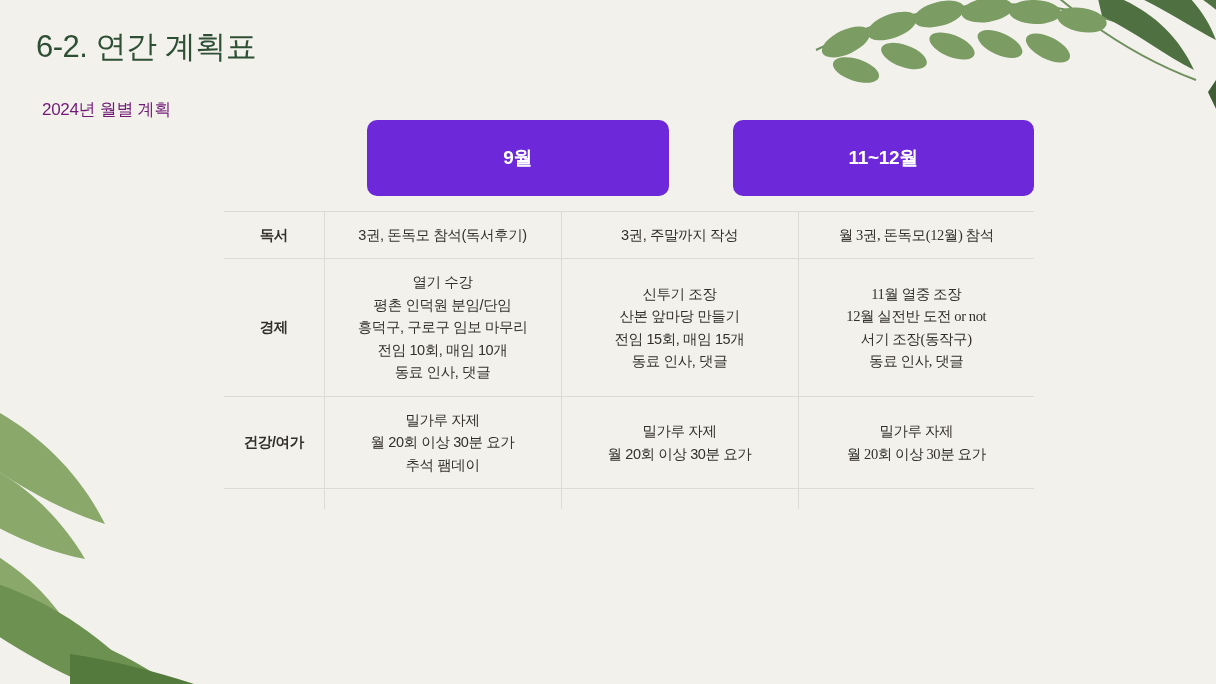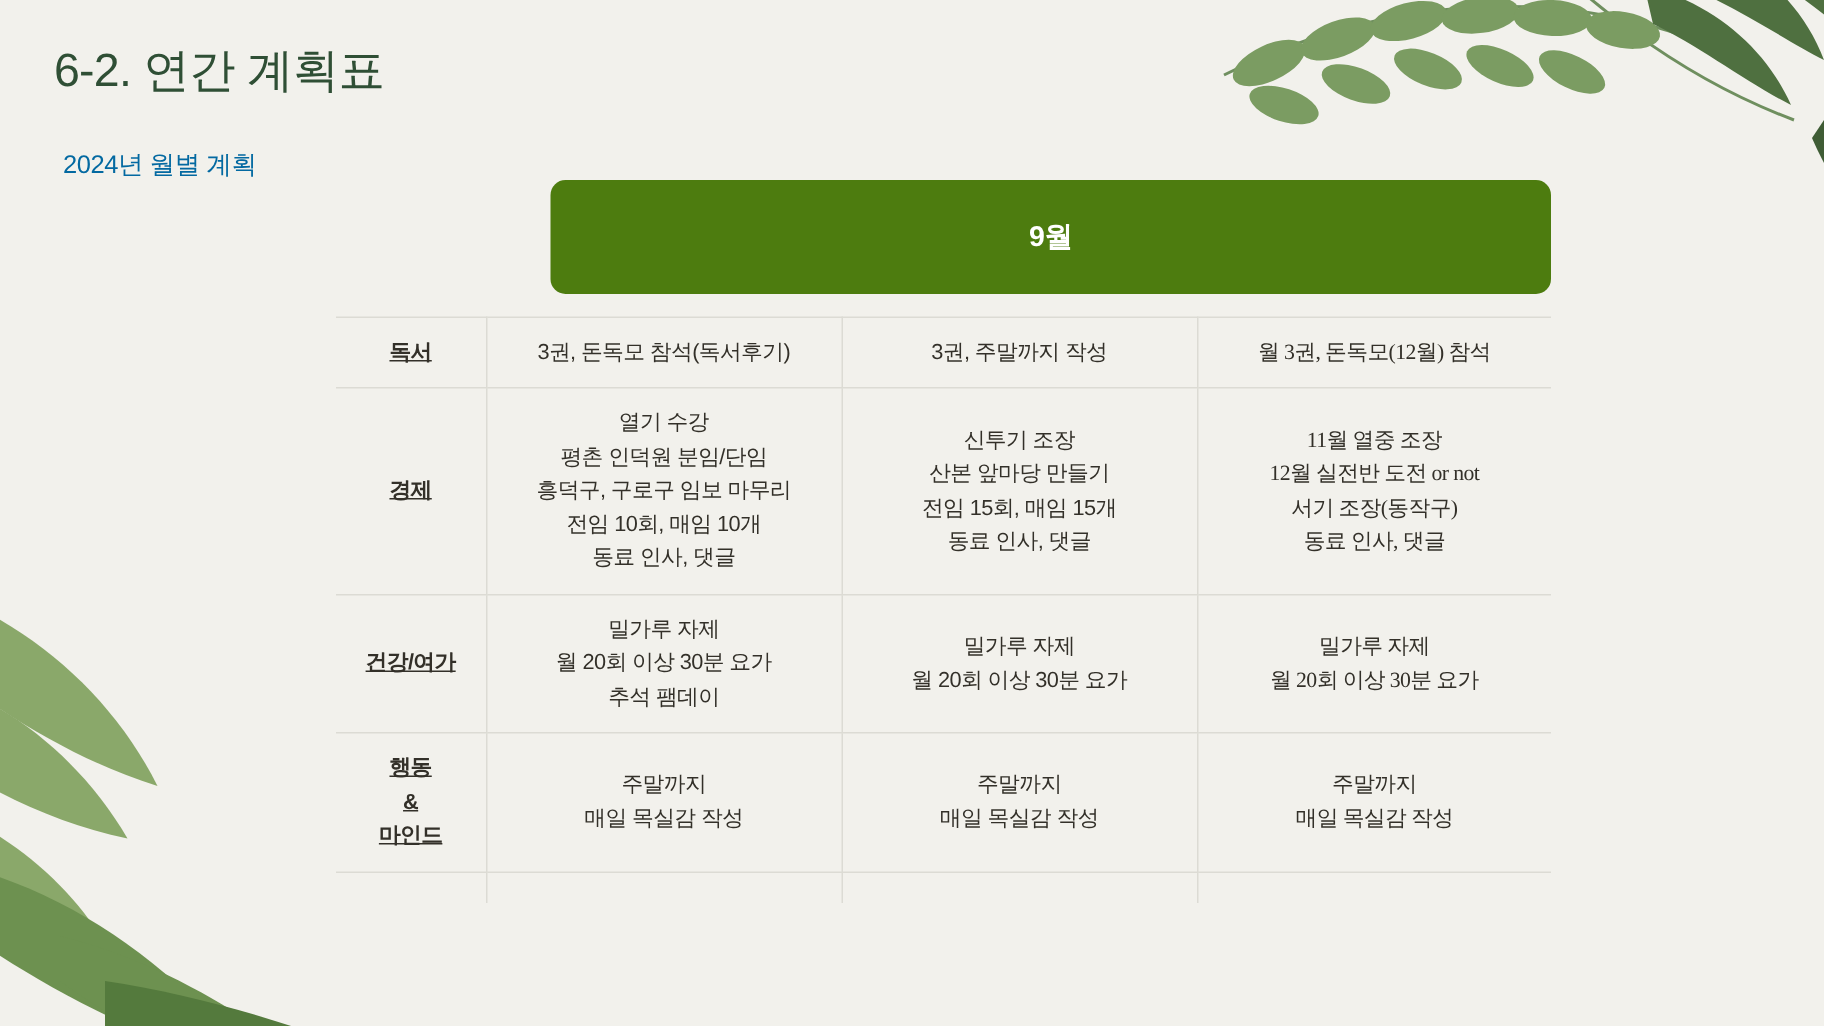--- a/index.html
+++ b/index.html
@@ -33,37 +33,37 @@
     font-size: 31px;
     font-weight: normal;
     color: #2f4f35;
     letter-spacing: -0.5px;
   }
   .slide-subtitle {
     position: absolute;
     left: 42px;
     top: 98px;
     font-size: 17px;
-    color: #0369a1;
+    color: #701a75;
     letter-spacing: -0.3px;
   }
 
   
   .month-row {
     position: absolute;
     left: 323px;
     top: 120px;
     width: 711px;
     height: 76px;
     display: flex;
     gap: 20px;
   }
   .month-chip {
     flex: 1;
-    background: #4d7c0f;
+    background: #6d28d9;
     border-radius: 10px;
     color: #ffffff;
     font-size: 19px;
     font-weight: bold;
     display: flex;
     align-items: center;
     justify-content: center;
     letter-spacing: -0.3px;
     margin-left: 44px;
   }
@@ -85,21 +85,20 @@
     text-align: center;
     vertical-align: middle;
     font-size: 14.5px;
     color: #333029;
     line-height: 1.55;
     letter-spacing: -0.4px;
     padding: 12px 6px;
   }
   .plan-table tr td:first-child {
     border-left: none;
-    text-decoration: underline;
   }
   .plan-table tr td:last-child {
     border-right: none;
     font-family: Liberation Serif, serif;
   }
   .row-label {
     width: 100px;
     font-weight: bold;
     color: #24231f;
     font-size: 14.5px;
@@ -163,20 +162,21 @@
     </g>
   </svg>
 
 </div>
 
 <div class="slide-title">6-2. 연간 계획표</div>
 <div class="slide-subtitle">2024년 월별 계획</div>
 
 <div class="month-row">
   <div class="month-chip">9월</div>
+  <div class="month-chip">11~12월</div>
 </div>
 
 <table class="plan-table">
   <colgroup>
     <col style="width:100px">
     <col style="width:237px">
     <col style="width:237px">
     <col style="width:236px">
   </colgroup>
   <tbody>
@@ -226,39 +226,20 @@
       <td>
         <span class="cell-line">밀가루 자제</span>
         <span class="cell-line">월 20회 이상 30분 요가</span>
       </td>
       <td>
         <span class="cell-line">밀가루 자제</span>
         <span class="cell-line">월 20회 이상 30분 요가</span>
       </td>
     </tr>
 
-    <tr>
-      <td class="row-label">
-        <span class="cell-line">행동</span>
-        <span class="cell-line">&amp;</span>
-        <span class="cell-line">마인드</span>
-      </td>
-      <td>
-        <span class="cell-line">주말까지</span>
-        <span class="cell-line">매일 목실감 작성</span>
-      </td>
-      <td>
-        <span class="cell-line">주말까지</span>
-        <span class="cell-line">매일 목실감 작성</span>
-      </td>
-      <td>
-        <span class="cell-line">주말까지</span>
-        <span class="cell-line">매일 목실감 작성</span>
-      </td>
-    </tr>
 
     <tr class="spacer-row">
       <td></td>
       <td></td>
       <td></td>
       <td></td>
     </tr>
   </tbody>
 </table>
 

